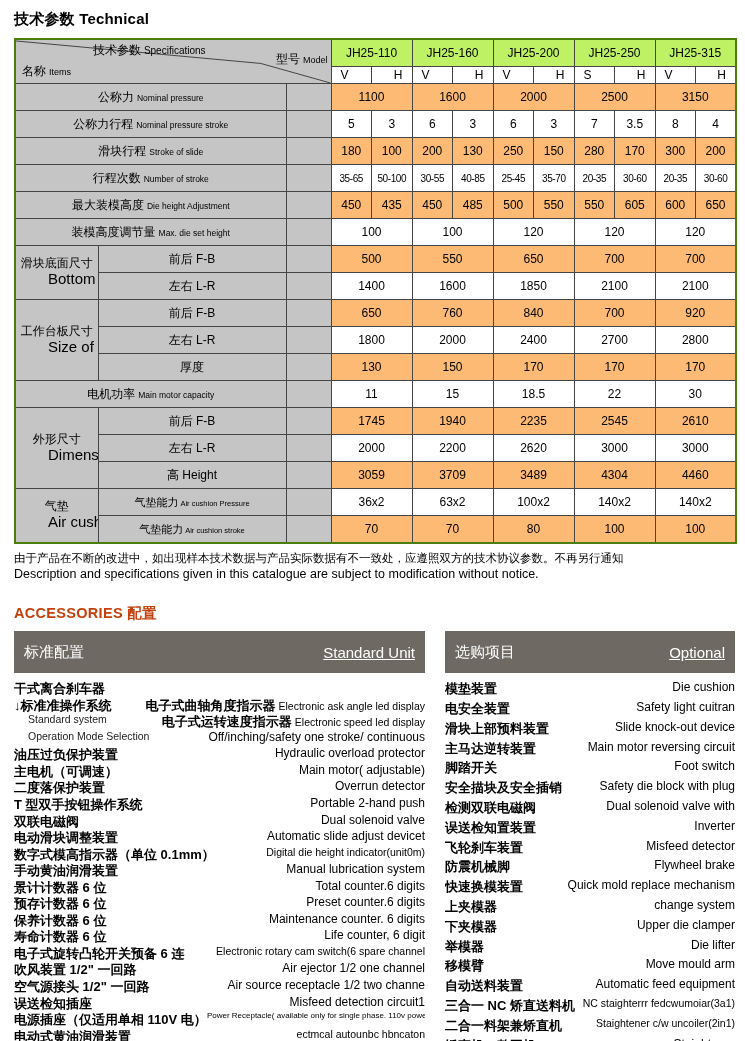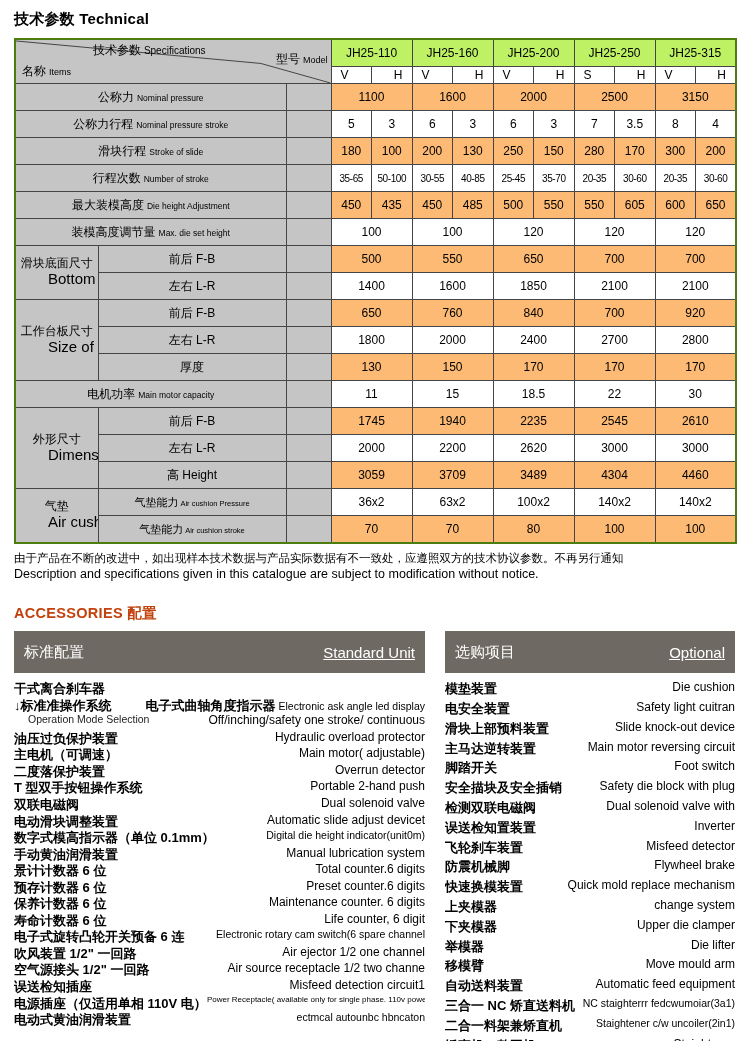--- a/index.html
+++ b/index.html
@@ -325,20 +325,24 @@
       <div class="acc-list" id="std-list">
           <div class="acc-row">
             <span class="al">干式离合刹车器</span>
             <span class="ar"></span>
           </div>
           <div class="acc-row">
             <span class="al">↓标准准操作系统</span>
             <span class="ar zh13">电子式曲轴角度指示器<span class="ar2">Electronic ask angle led display</span></span>
           </div>
           <div class="acc-row">
+            <span class="al sm">Standard system</span>
+            <span class="ar zh13">电子式运转速度指示器<span class="ar2">Electronic speed led display</span></span>
+          </div>
+          <div class="acc-row">
             <span class="al sm">Operation Mode Selection</span>
             <span class="ar">Off/inching/safety one stroke/ continuous</span>
           </div>
           <div class="acc-row">
             <span class="al">油压过负保护装置</span>
             <span class="ar">Hydraulic overload protector</span>
           </div>
           <div class="acc-row">
             <span class="al">主电机（可调速）</span>
             <span class="ar">Main motor( adjustable)</span>

